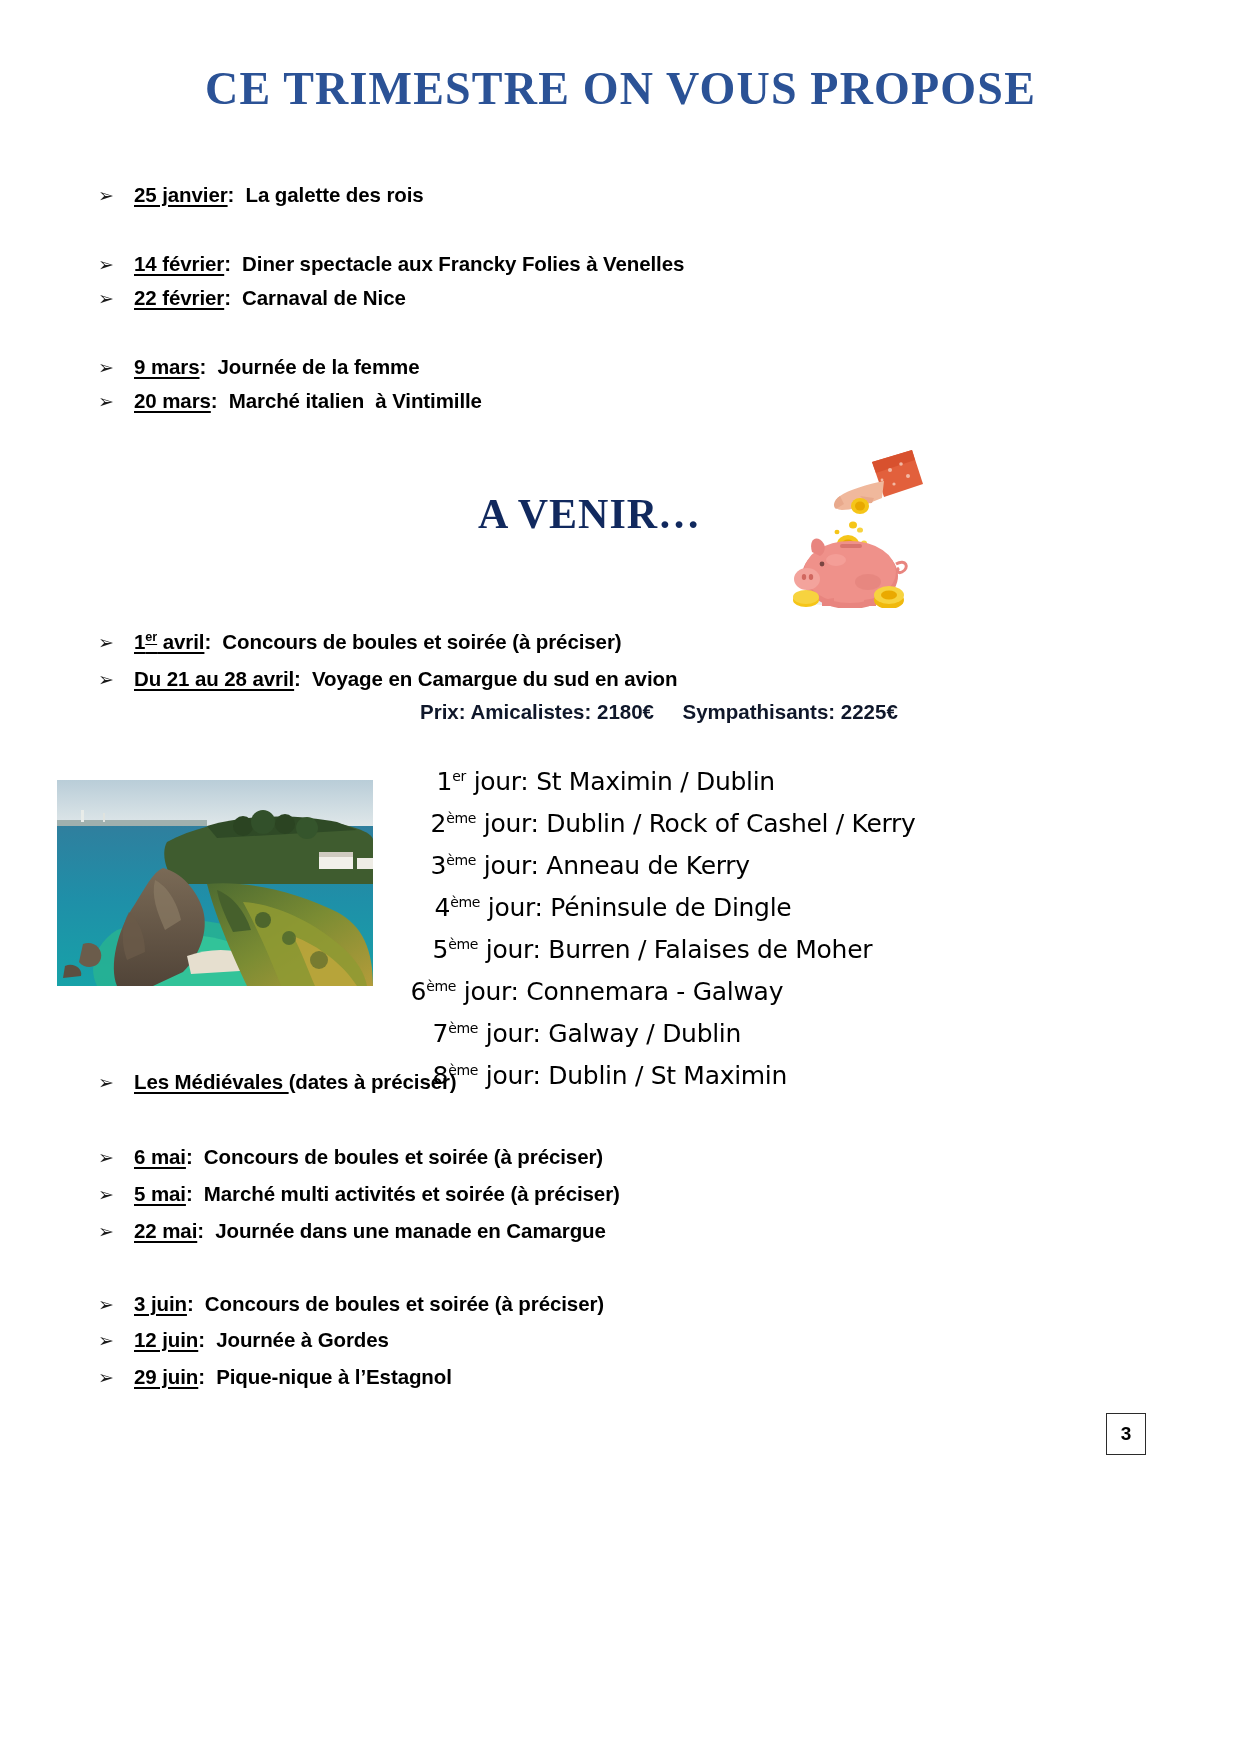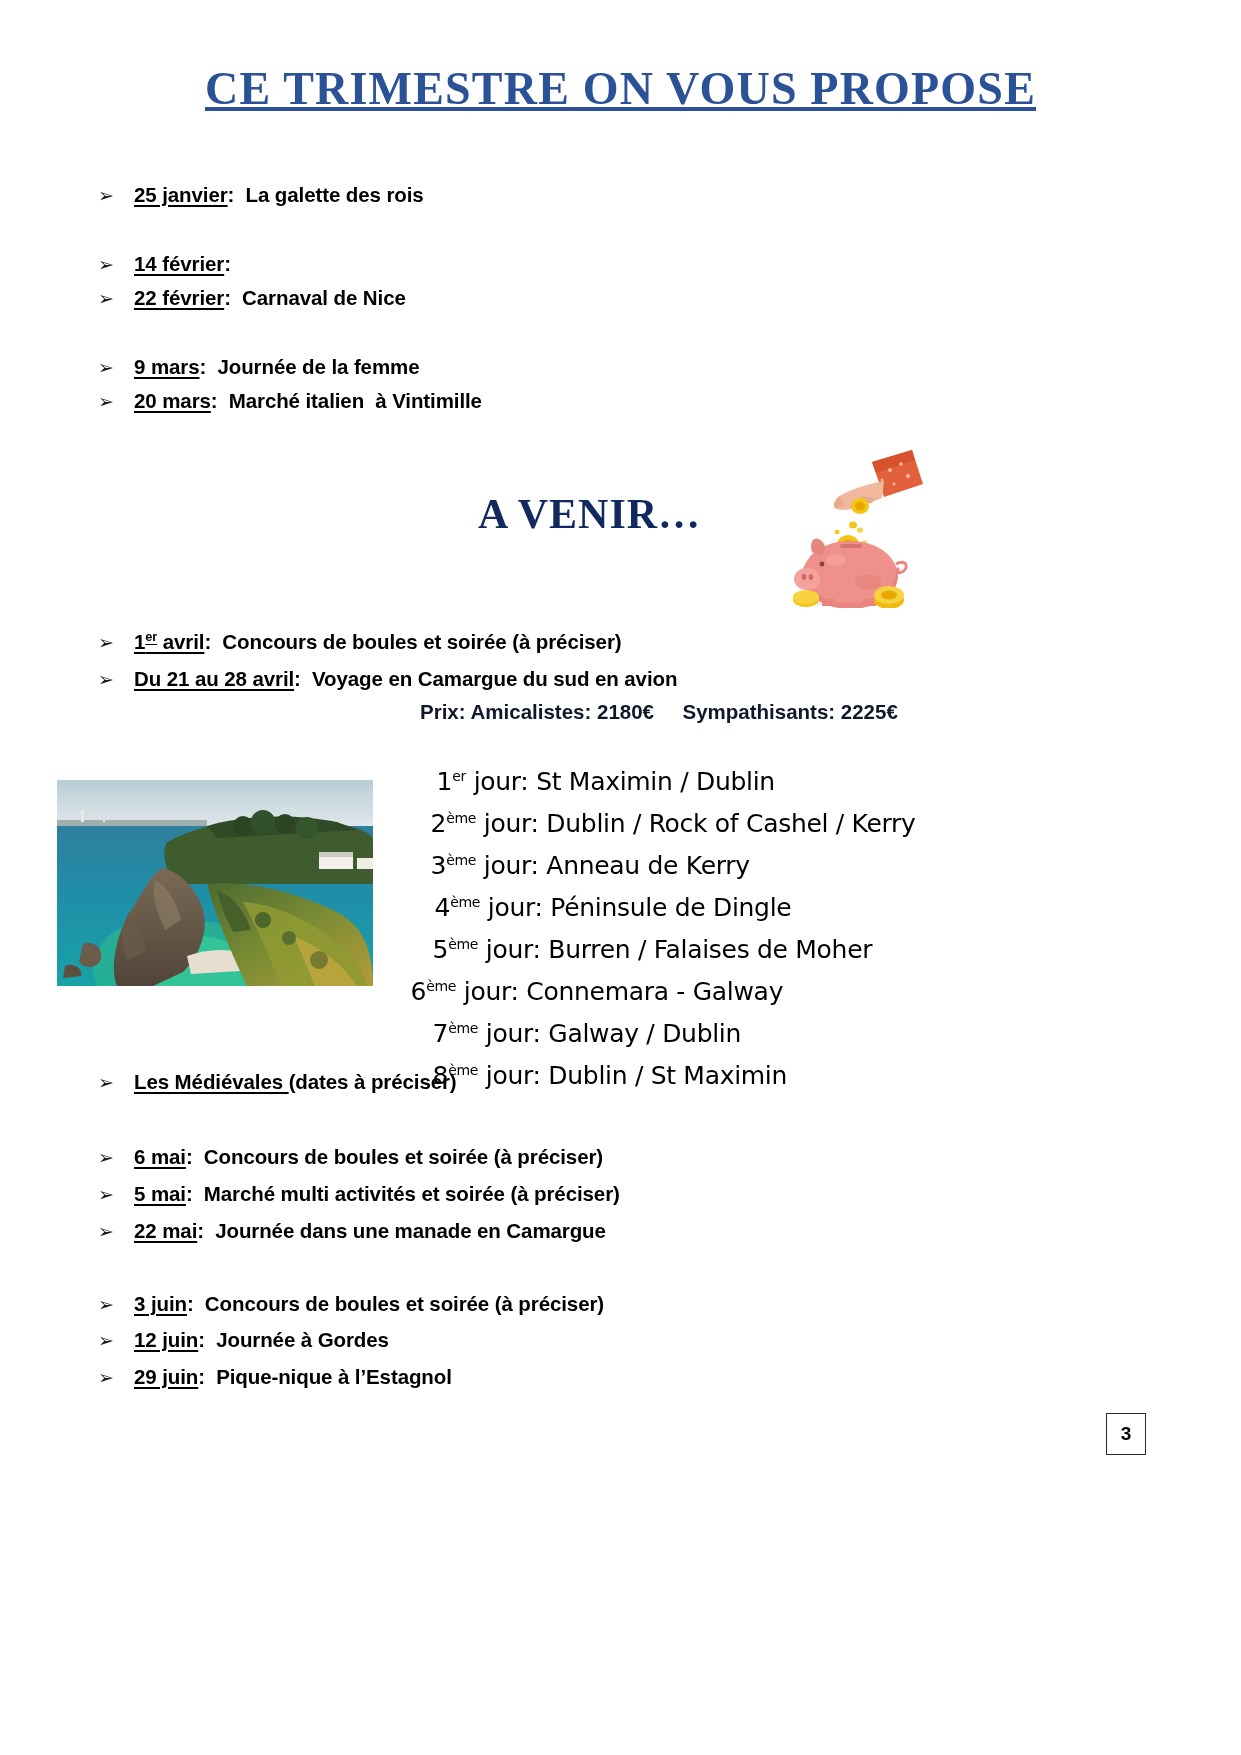--- a/index.html
+++ b/index.html
@@ -18,21 +18,20 @@
   .title-main {
     position: absolute;
     left: 0; right: 0;
     top: 62px;
     text-align: center;
     font-family: "Liberation Serif", "DejaVu Serif", serif;
     font-weight: bold;
     font-size: 46px;
     letter-spacing: 1.2px;
     color: #2b5296;
-    text-decoration: underline;
   }
   .title-sub {
     position: absolute;
     left: 478px;
     top: 490px;
     font-family: "Liberation Serif", "DejaVu Serif", serif;
     font-weight: bold;
     font-size: 42px;
     letter-spacing: 1px;
     color: #11295e;
@@ -137,20 +136,21 @@
     <span class="bullet-glyph">➢</span>
     <span class="bullet-date">25 janvier</span>
     <span class="bullet-text">:  </span>
     <span class="bullet-text">La galette des rois</span>
   </div>
 
   <div class="bullet-row" style="left:98px; top:252px;">
     <span class="bullet-glyph">➢</span>
     <span class="bullet-date">14 février</span>
     <span class="bullet-text">:  </span>
+    <span class="bullet-text">Diner spectacle aux Francky Folies à Venelles</span>
   </div>
 
   <div class="bullet-row" style="left:98px; top:286px;">
     <span class="bullet-glyph">➢</span>
     <span class="bullet-date">22 février</span>
     <span class="bullet-text">:  </span>
     <span class="bullet-text">Carnaval de Nice</span>
   </div>
 
   <div class="bullet-row" style="left:98px; top:355px;">

